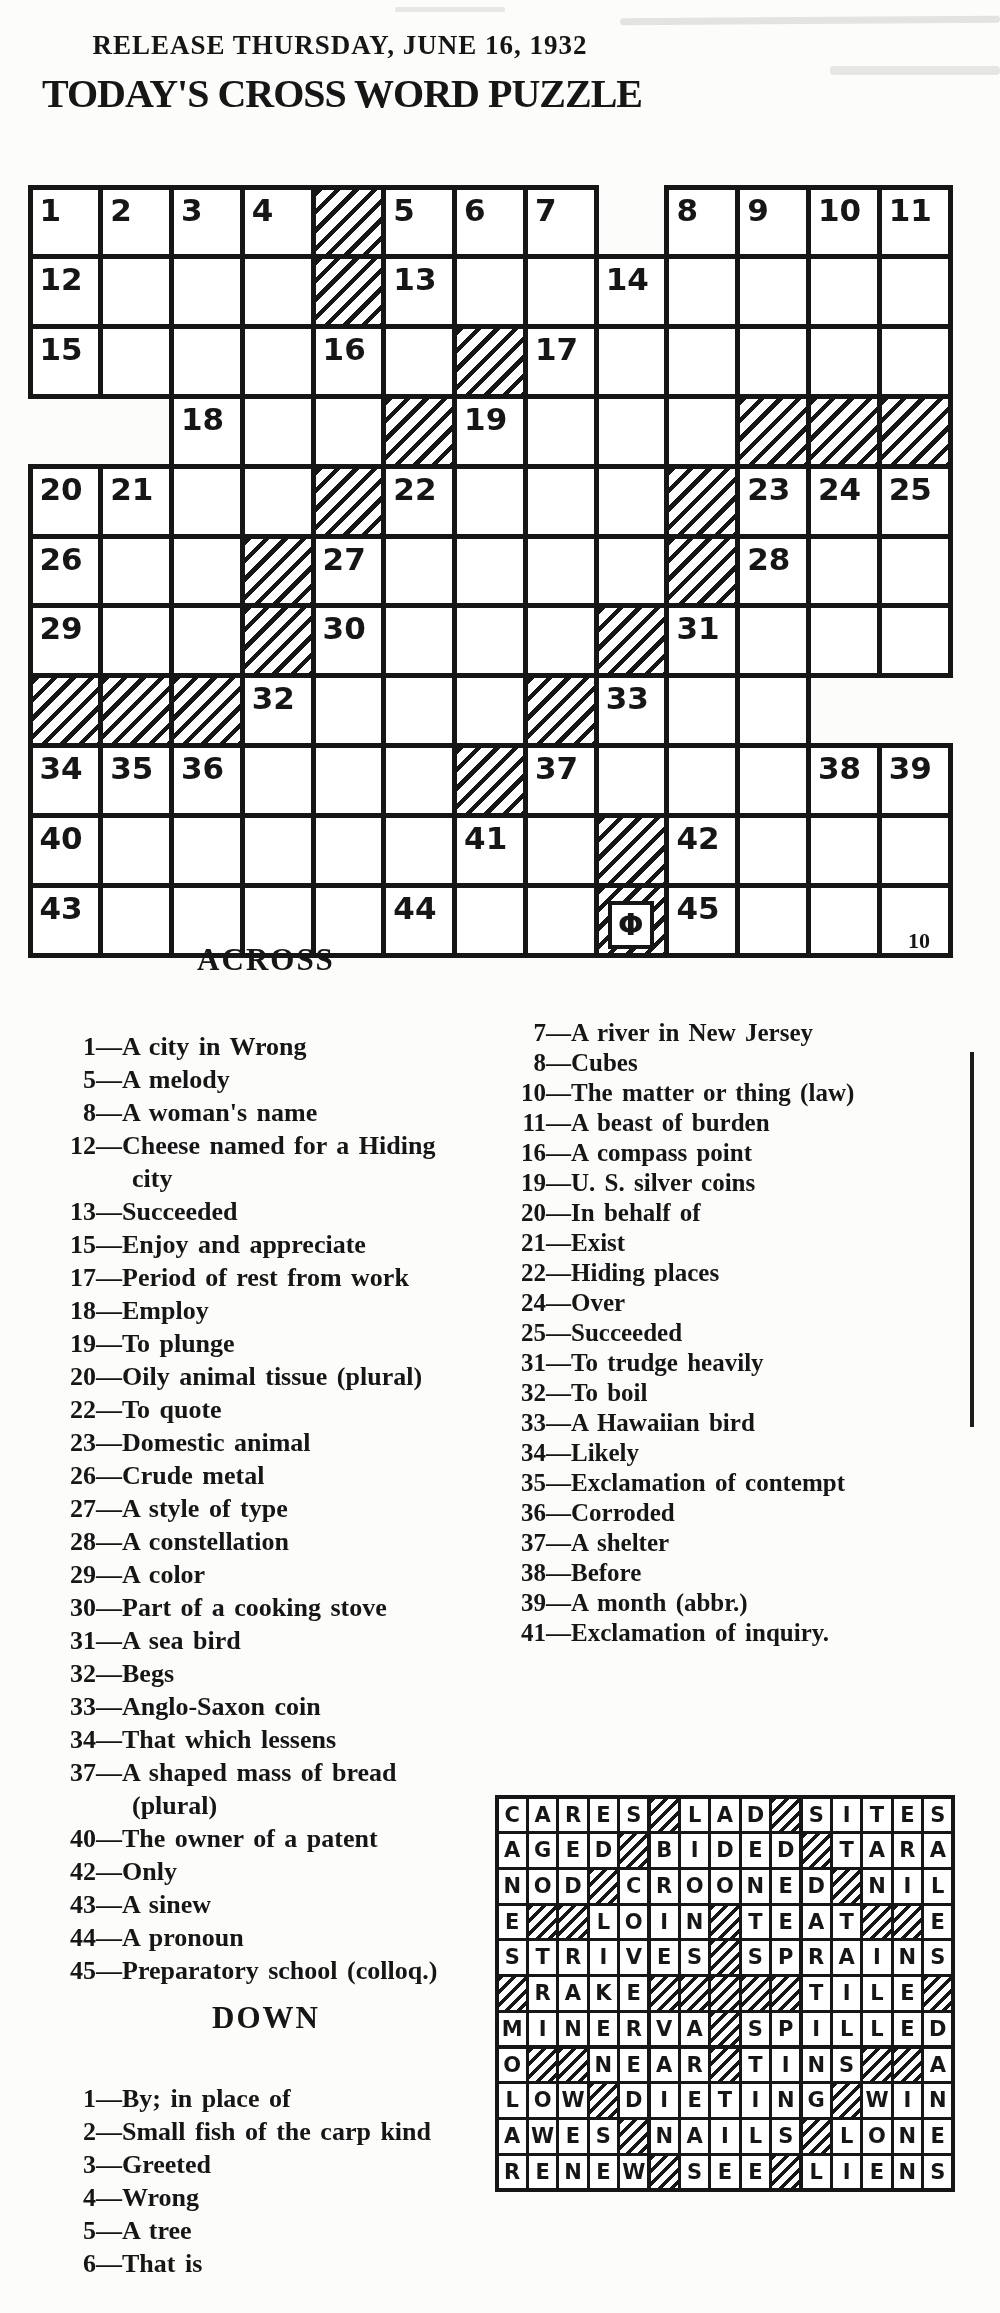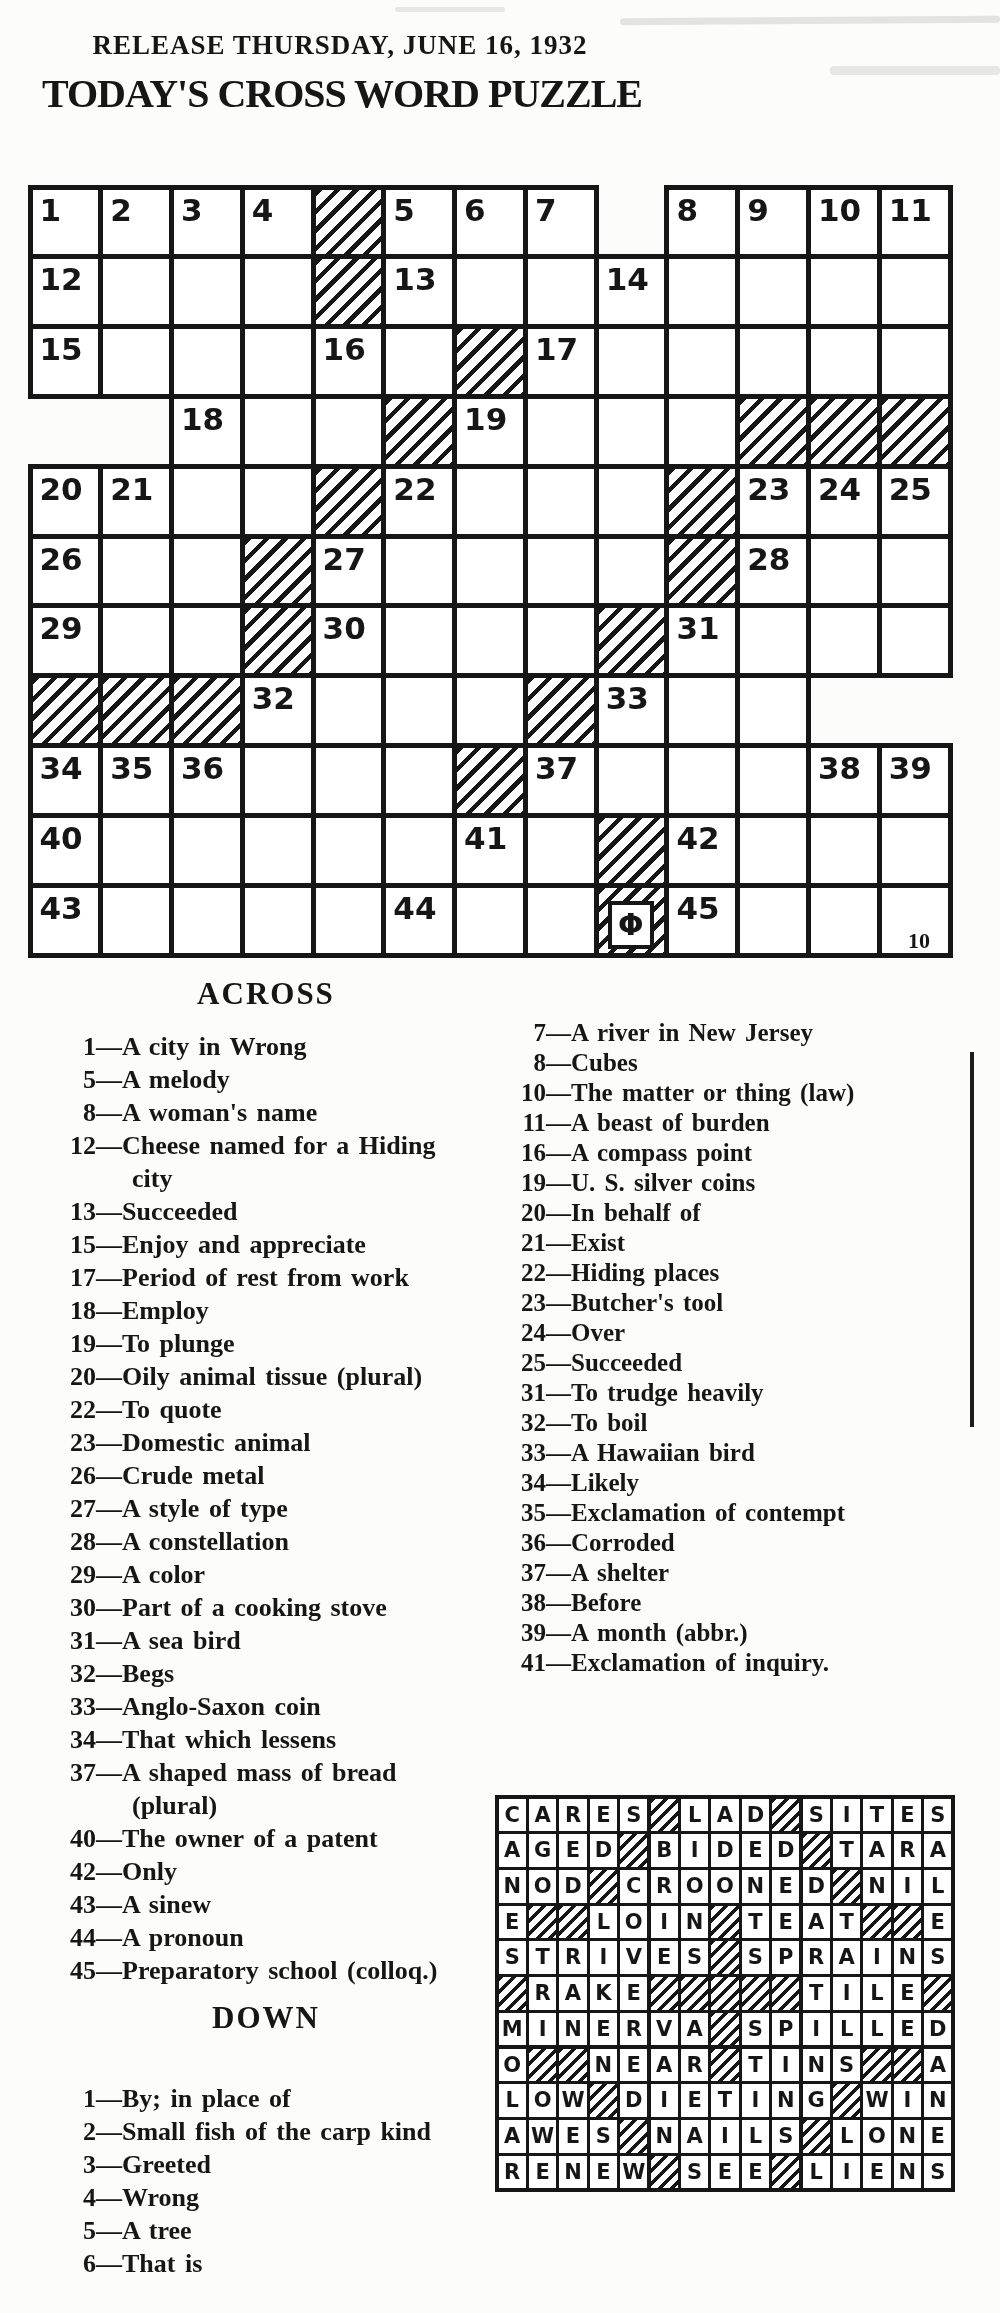--- a/index.html
+++ b/index.html
@@ -34,21 +34,21 @@
 
   
   .sg-back{position:absolute;background:#161616;}
   .sg-face{position:absolute;background:#fff;text-align:center;}
   .sg-face.hatch{background-image:repeating-linear-gradient(135deg,#161616 0px,#161616 3.5px,#ffffff 3.5px,#ffffff 9px);}
   .sletter{display:block;font-family:"DejaVu Sans",sans-serif;font-weight:bold;
     font-size:21px;line-height:32px;}
 
   
   .list-h{font-weight:bold;font-size:31px;letter-spacing:2px;text-align:center;width:460px;left:36px;}
-  #across-h{top:976px;}
+  #across-h{top:942px;}
   #down-h{top:2000px;}
   .clue-list{font-weight:bold;word-spacing:3px;}
   #across-list{left:36px;top:1030px;width:470px;font-size:26px;line-height:33px;}
   #down-list-left{left:36px;top:2082px;width:470px;font-size:26px;line-height:33px;}
   #down-list-right{left:498px;top:1018px;width:495px;font-size:25px;line-height:30px;}
   .clue{white-space:nowrap;}
   .cnum{display:inline-block;text-align:right;}
   #across-list .cnum,#down-list-left .cnum{width:60px;}
   #down-list-right .cnum{width:48px;}
   .clue-cont{padding-left:96px;white-space:nowrap;}
@@ -483,21 +483,20 @@
   <div class="abs clue-list" id="down-list-right">
       <div class="clue"><span class="cnum">7</span><span class="cdash">—</span><span class="ctxt">A river in New Jersey</span></div>
       <div class="clue"><span class="cnum">8</span><span class="cdash">—</span><span class="ctxt">Cubes</span></div>
       <div class="clue"><span class="cnum">10</span><span class="cdash">—</span><span class="ctxt">The matter or thing (law)</span></div>
       <div class="clue"><span class="cnum">11</span><span class="cdash">—</span><span class="ctxt">A beast of burden</span></div>
       <div class="clue"><span class="cnum">16</span><span class="cdash">—</span><span class="ctxt">A compass point</span></div>
       <div class="clue"><span class="cnum">19</span><span class="cdash">—</span><span class="ctxt">U. S. silver coins</span></div>
       <div class="clue"><span class="cnum">20</span><span class="cdash">—</span><span class="ctxt">In behalf of</span></div>
       <div class="clue"><span class="cnum">21</span><span class="cdash">—</span><span class="ctxt">Exist</span></div>
       <div class="clue"><span class="cnum">22</span><span class="cdash">—</span><span class="ctxt">Hiding places</span></div>
-      <div class="clue"><span class="cnum">23</span><span class="cdash">—</span><span class="ctxt">Butcher's tool</span></div>
       <div class="clue"><span class="cnum">24</span><span class="cdash">—</span><span class="ctxt">Over</span></div>
       <div class="clue"><span class="cnum">25</span><span class="cdash">—</span><span class="ctxt">Succeeded</span></div>
       <div class="clue"><span class="cnum">31</span><span class="cdash">—</span><span class="ctxt">To trudge heavily</span></div>
       <div class="clue"><span class="cnum">32</span><span class="cdash">—</span><span class="ctxt">To boil</span></div>
       <div class="clue"><span class="cnum">33</span><span class="cdash">—</span><span class="ctxt">A Hawaiian bird</span></div>
       <div class="clue"><span class="cnum">34</span><span class="cdash">—</span><span class="ctxt">Likely</span></div>
       <div class="clue"><span class="cnum">35</span><span class="cdash">—</span><span class="ctxt">Exclamation of contempt</span></div>
       <div class="clue"><span class="cnum">36</span><span class="cdash">—</span><span class="ctxt">Corroded</span></div>
       <div class="clue"><span class="cnum">37</span><span class="cdash">—</span><span class="ctxt">A shelter</span></div>
       <div class="clue"><span class="cnum">38</span><span class="cdash">—</span><span class="ctxt">Before</span></div>

